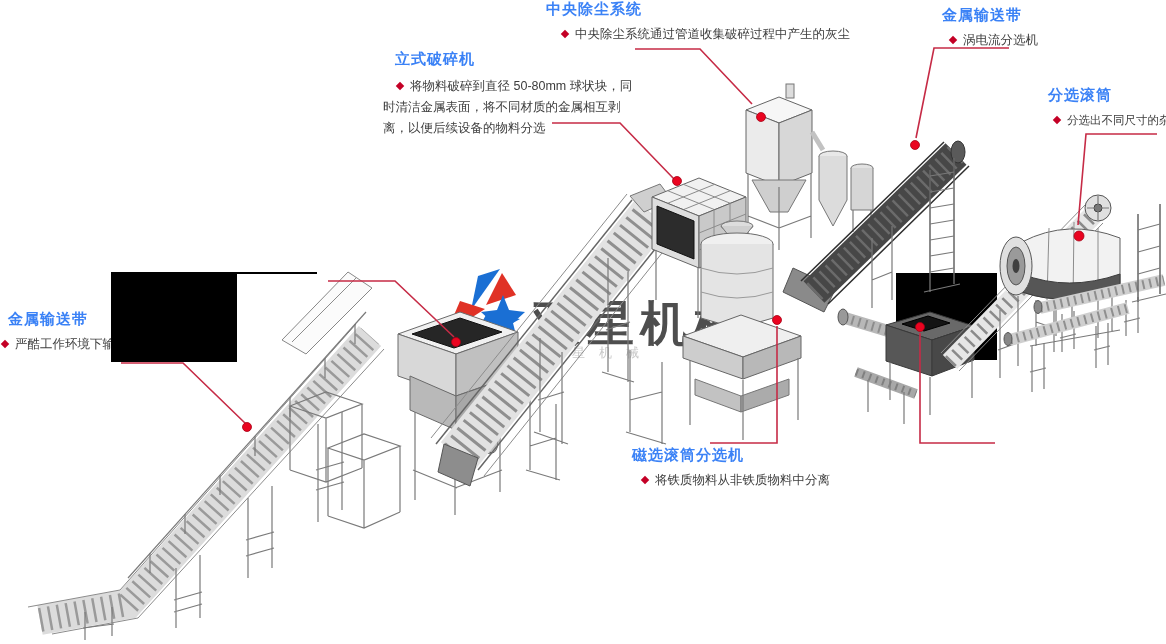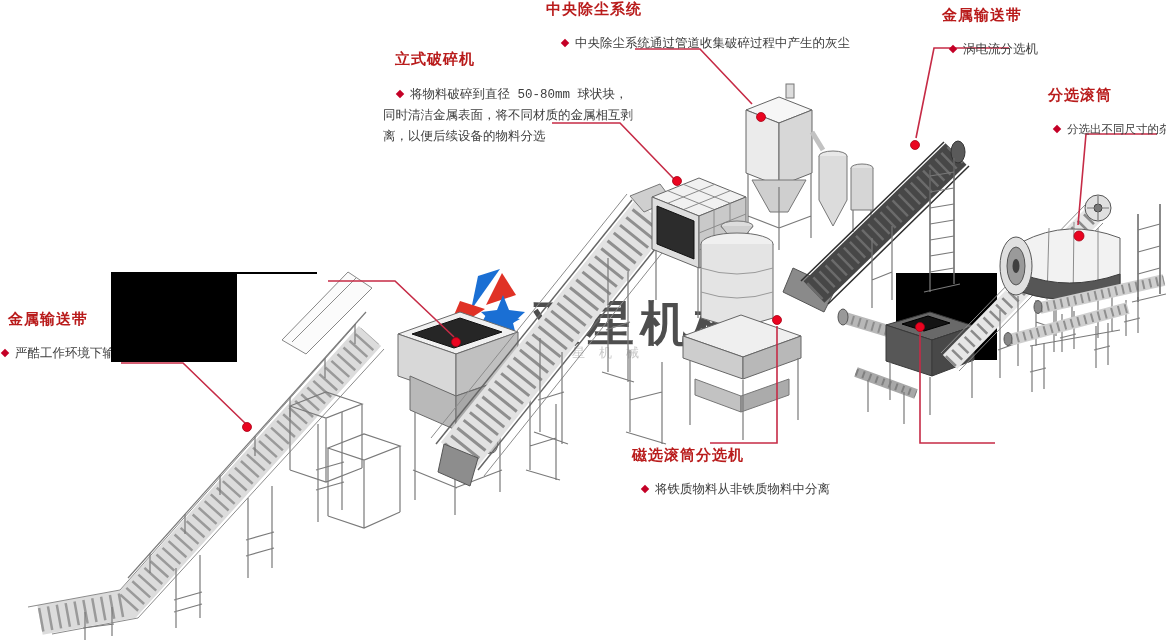--- a/index.html
+++ b/index.html
@@ -5,33 +5,33 @@
   * { margin:0; padding:0; box-sizing:border-box; }
   html,body { width:1166px; height:644px; }
   body {
     position:relative; background:#ffffff; overflow:hidden;
     font-family:"Liberation Sans","DejaVu Sans",sans-serif;
   }
   .layer { position:absolute; left:0; top:0; }
   
   .label { position:absolute; z-index:5; }
   .label-title {
-    font-size:15px; font-weight:bold; color:#b91c1c;
+    font-size:15px; font-weight:bold; color:#3b82f6;
     letter-spacing:1px; white-space:nowrap;
   }
   .label-bullet {
-    margin-top:16px; font-size:12.5px; color:#3d3d3d;
+    margin-top:7px; font-size:12.5px; color:#3d3d3d;
     white-space:nowrap; line-height:17px;
   }
   .diamond {
     width:6px; height:6px; background:#c40026; display:inline-block;
     transform:rotate(45deg); margin:0 7px 1px 0;
   }
   .label.wrap { width:252px; }
-  .label.wrap .label-bullet { white-space:normal; line-height:21px; text-indent:14px;font-family:Liberation Mono, monospace; }
+  .label.wrap .label-bullet { white-space:normal; line-height:21px; text-indent:14px; }
   
   #watermark { position:absolute; left:440px; top:268px; z-index:2; width:320px; height:110px; }
   #brand-text {
     position:absolute; left:92px; top:24px; font-size:48px; font-weight:bold;
     color:#3f3f3f; letter-spacing:6px; white-space:nowrap; opacity:.92;
   }
   #brand-text-faint {
     position:absolute; left:105px; top:76px; font-size:13px; color:#c9c9c9;
     letter-spacing:14px; white-space:nowrap;
   }

